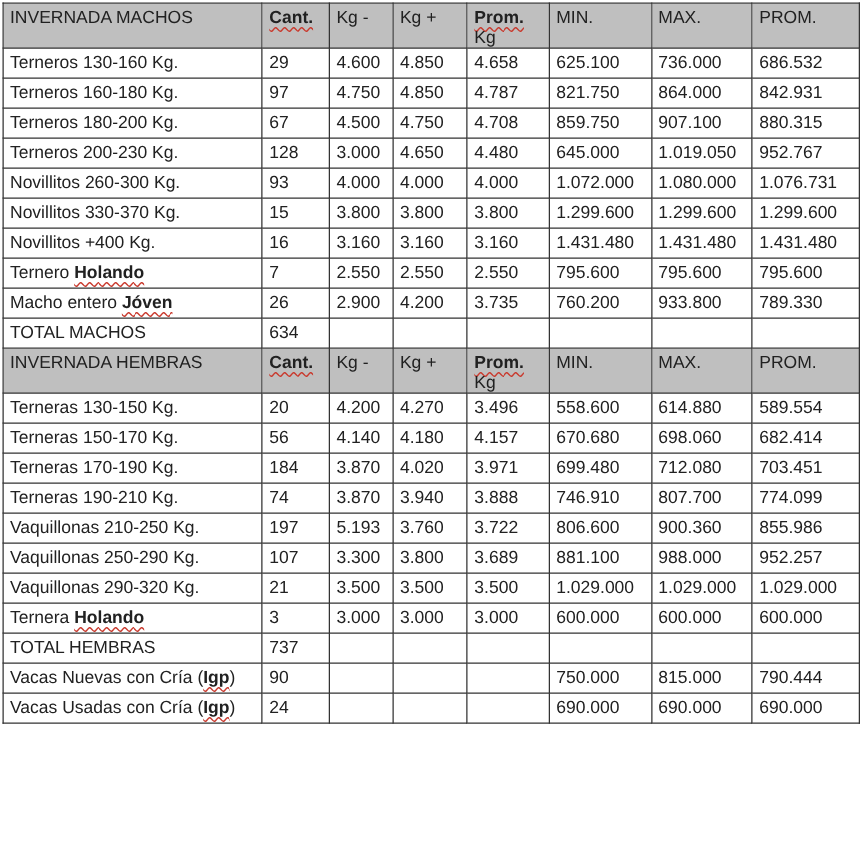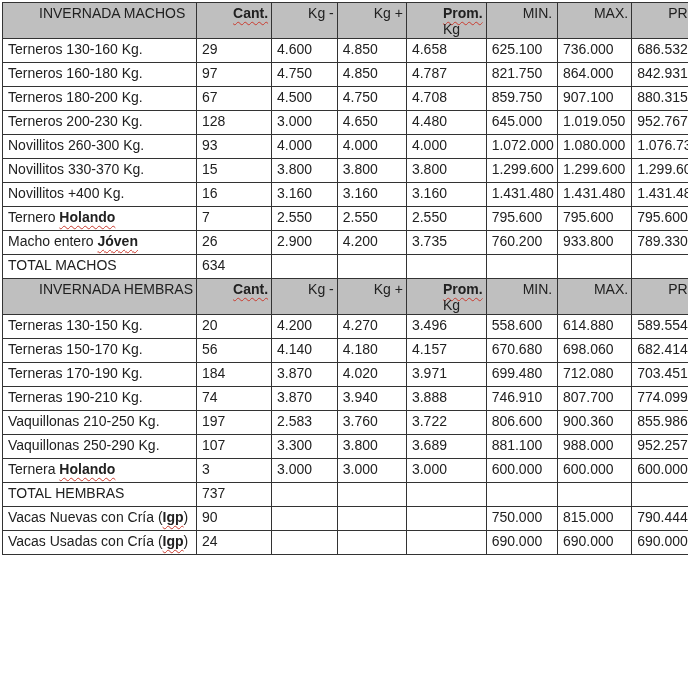--- a/index.html
+++ b/index.html
@@ -21,21 +21,20 @@
     border:1px solid var(--border);
     padding:2px 3px 1px 5px;
     font-size:14px;line-height:17px;
     vertical-align:top;
     overflow:hidden;white-space:nowrap;
   }
   tr.header-row td{
     background:var(--header-bg);
     height:31px;
     line-height:16px;
-    padding-left:36px;
   }
   tr.data-row td{height:20px;}
   .wavy{
     text-decoration-line:underline;
     text-decoration-style:wavy;
     text-decoration-color:var(--squiggle);
     text-decoration-thickness:1px;
     text-underline-offset:3px;
     font-weight:bold;
   }
@@ -211,38 +210,48 @@
         <td>3.870</td>
         <td>3.940</td>
         <td>3.888</td>
         <td>746.910</td>
         <td>807.700</td>
         <td>774.099</td>
       </tr>
       <tr class="data-row">
         <td>Vaquillonas 210-250 Kg.</td>
         <td>197</td>
-        <td>2.583</td>
+        <td>5.193</td>
         <td>3.760</td>
         <td>3.722</td>
         <td>806.600</td>
         <td>900.360</td>
         <td>855.986</td>
       </tr>
       <tr class="data-row">
         <td>Vaquillonas 250-290 Kg.</td>
         <td>107</td>
         <td>3.300</td>
         <td>3.800</td>
         <td>3.689</td>
         <td>881.100</td>
         <td>988.000</td>
         <td>952.257</td>
       </tr>
       <tr class="data-row">
+        <td>Vaquillonas 290-320 Kg.</td>
+        <td>21</td>
+        <td>3.500</td>
+        <td>3.500</td>
+        <td>3.500</td>
+        <td>1.029.000</td>
+        <td>1.029.000</td>
+        <td>1.029.000</td>
+      </tr>
+      <tr class="data-row">
         <td>Ternera <span class="wavy">Holando</span></td>
         <td>3</td>
         <td>3.000</td>
         <td>3.000</td>
         <td>3.000</td>
         <td>600.000</td>
         <td>600.000</td>
         <td>600.000</td>
       </tr>
       <tr class="data-row">

